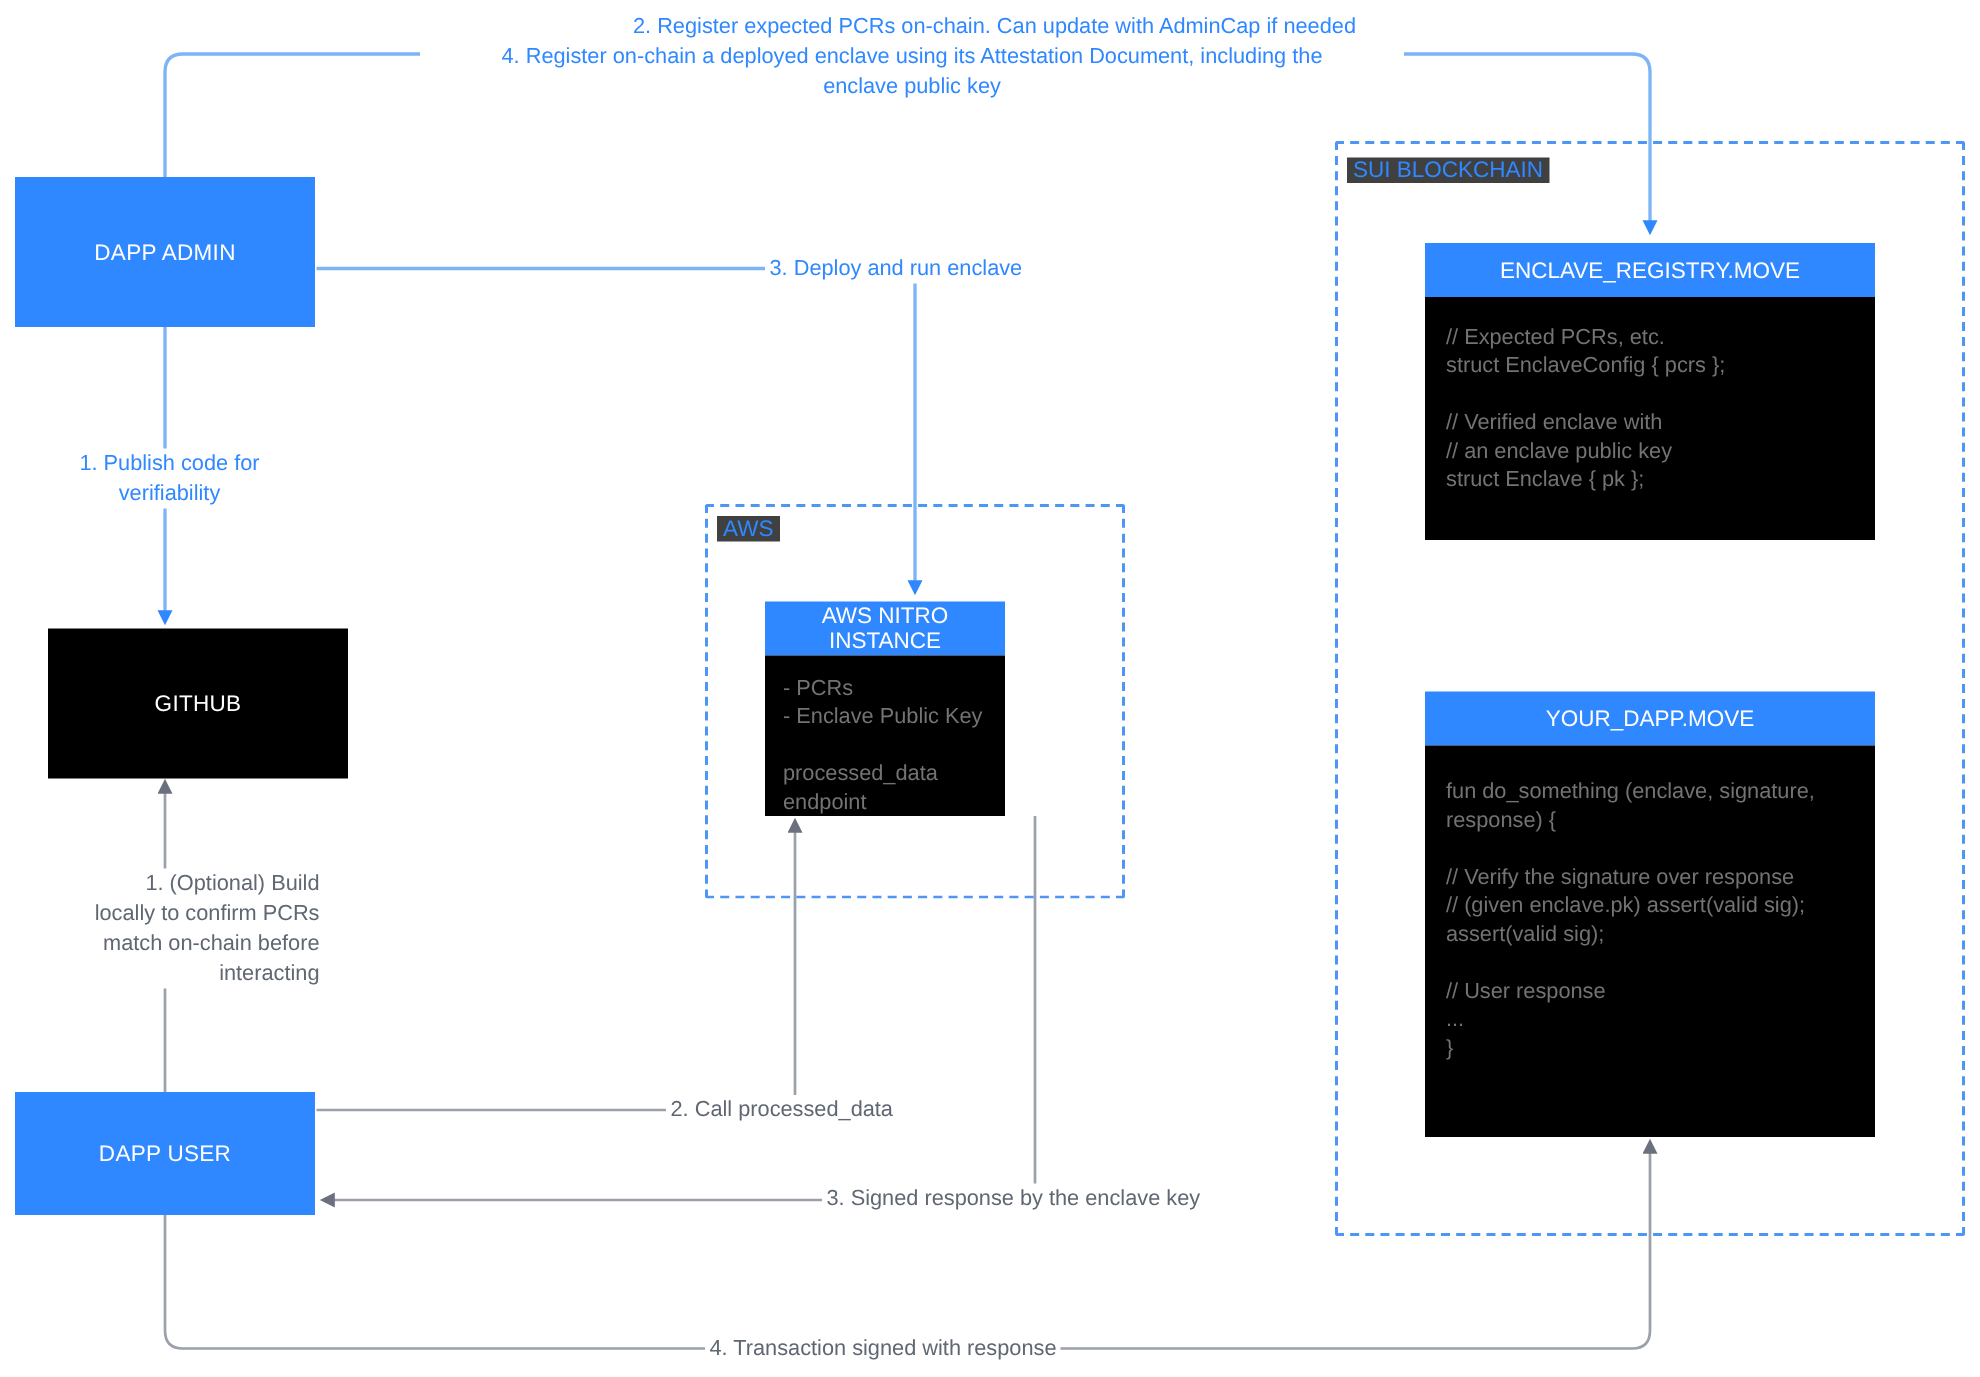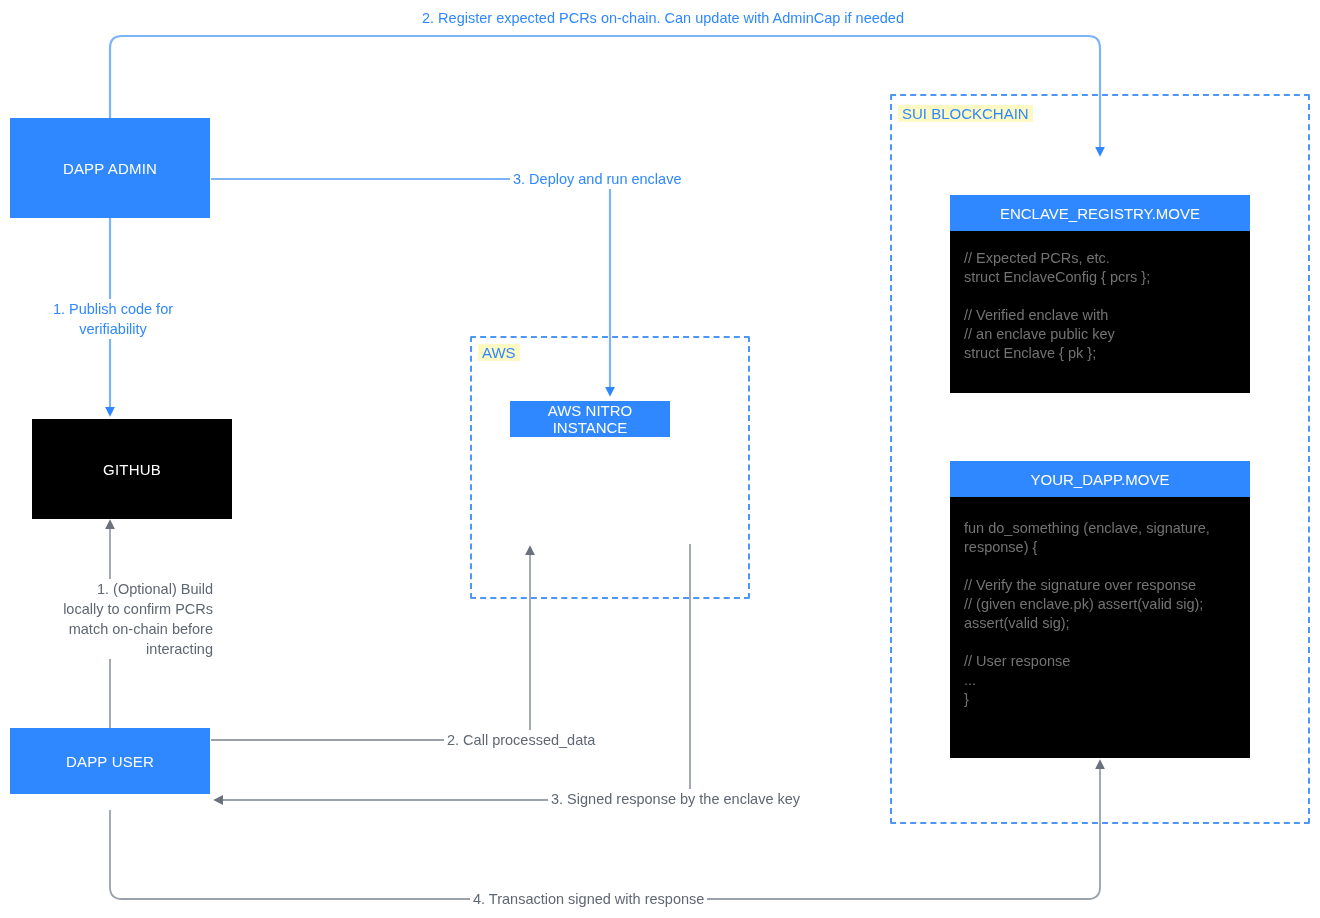--- a/index.html
+++ b/index.html
@@ -68,21 +68,21 @@
     position: absolute;
     box-sizing: border-box;
     border: 2px dashed #4d96f5;
     border-radius: 2px;
     background: transparent;
   }
   .group-label {
     position: absolute;
     color: #2f88ff;
     font-size: 15px;
-    background: #fef9c3;
+    background: #404040;
     padding: 0 4px;
     white-space: nowrap;
   }
 
   
   .lbl {
     position: absolute;
     font-size: 14.5px;
     line-height: 20px;
     white-space: pre;
@@ -130,30 +130,34 @@
   <div class="group-label" style="left:898px; top:105px;">SUI BLOCKCHAIN</div>
 
   <div class="node blue" style="left:10px; top:118px; width:200px; height:100px;">
     <span>DAPP ADMIN</span>
   </div>
 
   <div class="node black" style="left:10px; top:419px; width:200px; height:100px;margin-left:22px;">
     <span>GITHUB</span>
   </div>
 
-  <div class="node blue" style="left:10px; top:728px; width:200px; height:66px;">
+  <div class="node blue" style="left:10px; top:728px; width:200px; height:82px;">
     <span>DAPP USER</span>
   </div>
 
   <div class="module" style="left:510px; top:401px; width:160px; height:143px;">
     <div class="title" style="height:36px;">AWS NITRO INSTANCE</div>
+    <div class="body" style="height:107px; padding:13px 12px;">- PCRs
+- Enclave Public Key
+
+processed_data endpoint</div>
   </div>
 
   <div class="module" style="left:950px; top:162px; width:300px; height:198px;">
-    <div class="title" style="height:36px;margin-top:33px;">ENCLAVE_REGISTRY.MOVE</div>
+    <div class="title" style="height:36px;">ENCLAVE_REGISTRY.MOVE</div>
     <div class="body" style="height:162px;">// Expected PCRs, etc.
 struct EnclaveConfig { pcrs };
 
 // Verified enclave with
 // an enclave public key
 struct Enclave { pk };</div>
   </div>
 
   <div class="module" style="left:950px; top:461px; width:300px; height:239px;">
     <div class="title" style="height:36px;">YOUR_DAPP.MOVE</div>
@@ -164,20 +168,22 @@
 // (given enclave.pk) assert(valid sig);
 assert(valid sig);
 
 // User response
 ...
 }</div>
   </div>
 
   <div class="lbl blue center" style="left:0px; top:8px; width:1320px; background:transparent;">2. Register expected PCRs on-chain. Can update with AdminCap if needed</div>
 
+  <div class="lbl blue center" style="left:280px; top:28px; width:650px;">4. Register on-chain a deployed enclave using its Attestation Document, including the
+enclave public key</div>
 
   <div class="lbl blue center" style="left:15px; top:299px; width:190px;">1. Publish code for
 verifiability</div>
 
   <div class="lbl blue" style="left:510px; top:169px;">3. Deploy and run enclave</div>
 
   <div class="lbl gray center" style="left:10px; top:579px; width:200px;text-align:right;">1. (Optional) Build
 locally to confirm PCRs
 match on-chain before
 interacting</div>

